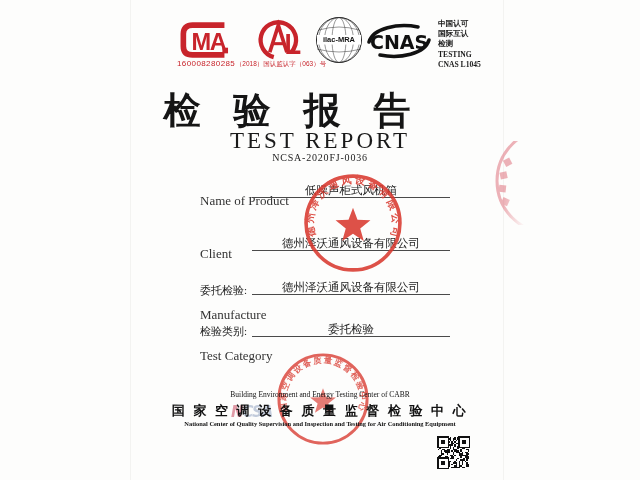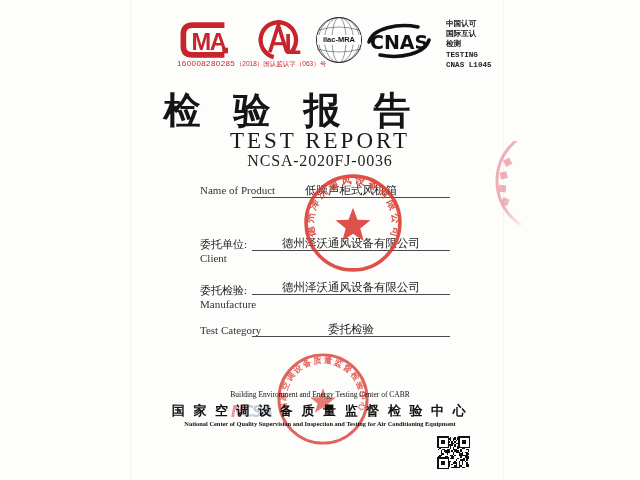--- a/index.html
+++ b/index.html
@@ -4,30 +4,30 @@
 <style>
   html,body{margin:0;padding:0;}
   body{width:640px;height:480px;background:#e9e9e9;font-family:"Liberation Serif","DejaVu Serif",serif;}
   .page{position:relative;width:640px;height:480px;background:#fdfdfc;overflow:hidden;}
   .abs{position:absolute;}
   .edge-line{position:absolute;top:0;height:480px;width:1px;background:rgba(120,110,100,0.07);}
 
   
   .cma-num{left:177px;top:59px;width:64px;font-size:8px;color:#c8242b;letter-spacing:.4px;font-family:"Liberation Sans",sans-serif;}
   .cal-cap{left:234px;top:60px;width:94px;font-size:6.5px;color:#c8242b;text-align:center;font-family:"Liberation Sans",sans-serif;}
-  .cnas-txt{left:438px;top:19px;font-size:7.6px;line-height:10.2px;font-weight:bold;color:#1b1b1b;font-family:Liberation Mono, monospace;margin-left:8px;}
+  .cnas-txt{left:438px;top:19px;font-size:7.6px;line-height:10.2px;font-weight:bold;color:#1b1b1b;font-family:Liberation Serif, serif;}
 
   
   .title-cn{left:0;top:86px;width:607px;text-align:center;font-size:37px;font-weight:bold;letter-spacing:33px;color:#151515;font-family:"DejaVu Sans",sans-serif;}
   .title-en{left:0;top:128px;width:640px;text-align:center;font-size:23px;letter-spacing:3px;color:#1a1a1a;}
-  .report-no{left:0;top:152px;width:640px;text-align:center;font-size:16px;letter-spacing:.8px;color:#222;}
+  .report-no{left:0;top:152px;width:640px;text-align:center;font-size:10px;letter-spacing:.8px;color:#222;}
 
   
   .f-label-cn{font-size:11px;color:#222;}
-  .f-label-en{font-size:11px;color:#333;margin-top:0;}
+  .f-label-en{font-size:13px;color:#333;margin-top:9px;}
   .f-line{position:absolute;left:252px;width:198px;border-bottom:1px solid #4a4a4a;height:0;}
   .f-value{position:absolute;left:252px;width:198px;text-align:center;font-size:11.5px;color:#222;}
   .f-label{position:absolute;left:200px;width:90px;}
 
   
   .foot1-cn{left:0;top:374px;width:640px;text-align:center;font-size:12.5px;font-weight:bold;letter-spacing:.5px;color:#111;z-index:3;font-family:"DejaVu Sans",sans-serif;}
   .foot1-en{left:0;top:390px;width:640px;text-align:center;font-size:7.5px;font-weight:normal;color:#111;z-index:3;}
   .ncsa-logo{left:183px;top:403px;font-size:15px;font-style:italic;font-weight:900;z-index:3;font-family:"DejaVu Sans",sans-serif;letter-spacing:-1px;margin-left:48px;}
   .ncsa-n{color:#e09aa6;}
   .ncsa-rest{color:#c2cbdb;}
@@ -97,38 +97,38 @@
   <div>
     <div class="f-label" style="top:184px">
       <div class="f-label-en">Name of Product</div>
     </div>
     <div class="f-value" style="top:183px">低噪声柜式风机箱</div>
     <div class="f-line" style="top:197px"></div>
   </div>
 
   <div>
     <div class="f-label" style="top:237px">
-      <div class="f-label-cn">委托单位:</div>
       <div class="f-label-en">Client</div>
     </div>
     <div class="f-value" style="top:236px">德州泽沃通风设备有限公司</div>
     <div class="f-line" style="top:250px"></div>
   </div>
 
   <div>
     <div class="f-label" style="top:283px">
       <div class="f-label-cn">委托检验:</div>
       <div class="f-label-en">Manufacture</div>
     </div>
     <div class="f-value" style="top:280px">德州泽沃通风设备有限公司</div>
     <div class="f-line" style="top:294px"></div>
   </div>
 
   <div>
     <div class="f-label" style="top:324px">
+      <div class="f-label-cn">检验类别:</div>
       <div class="f-label-en">Test Category</div>
     </div>
     <div class="f-value" style="top:322px">委托检验</div>
     <div class="f-line" style="top:336px"></div>
   </div>
 
   <svg class="abs seal-company" viewBox="0 0 100 100">
     <defs>
       <path id="sealArc1" d="M20 75 A39 39 0 1 1 80 75" fill="none"></path>
     </defs>

